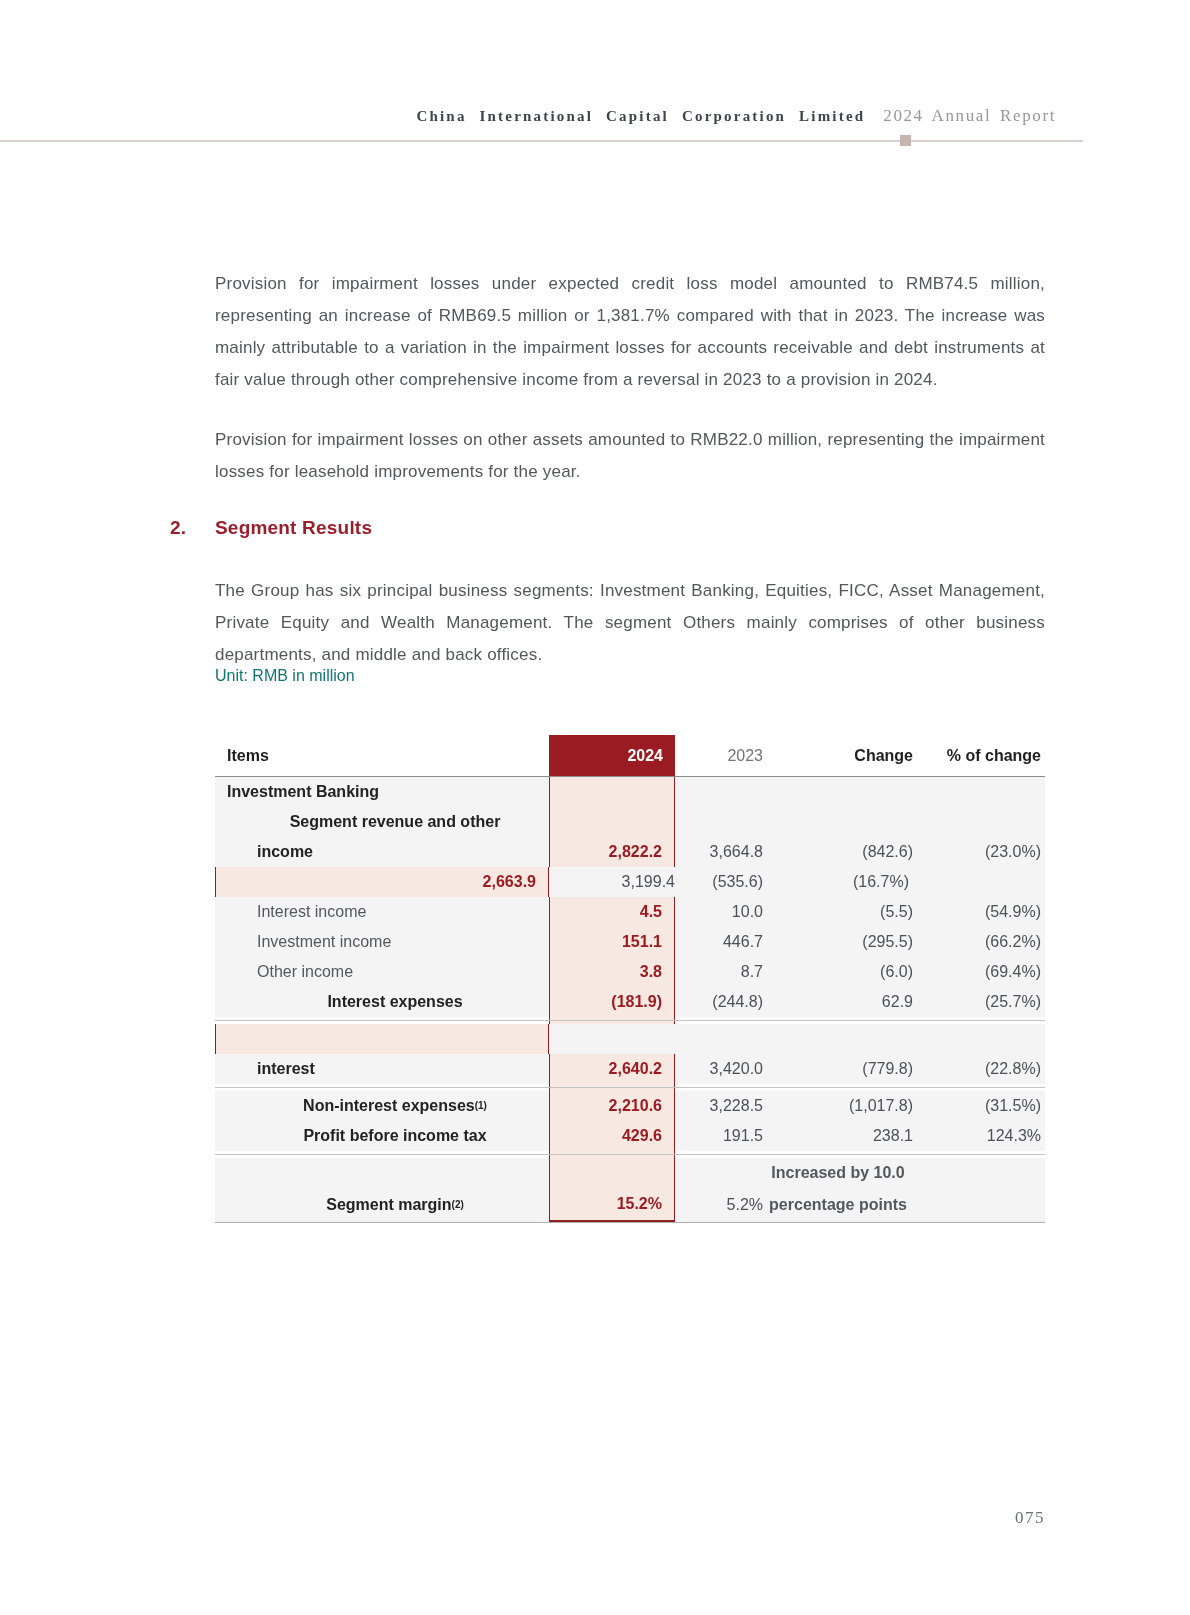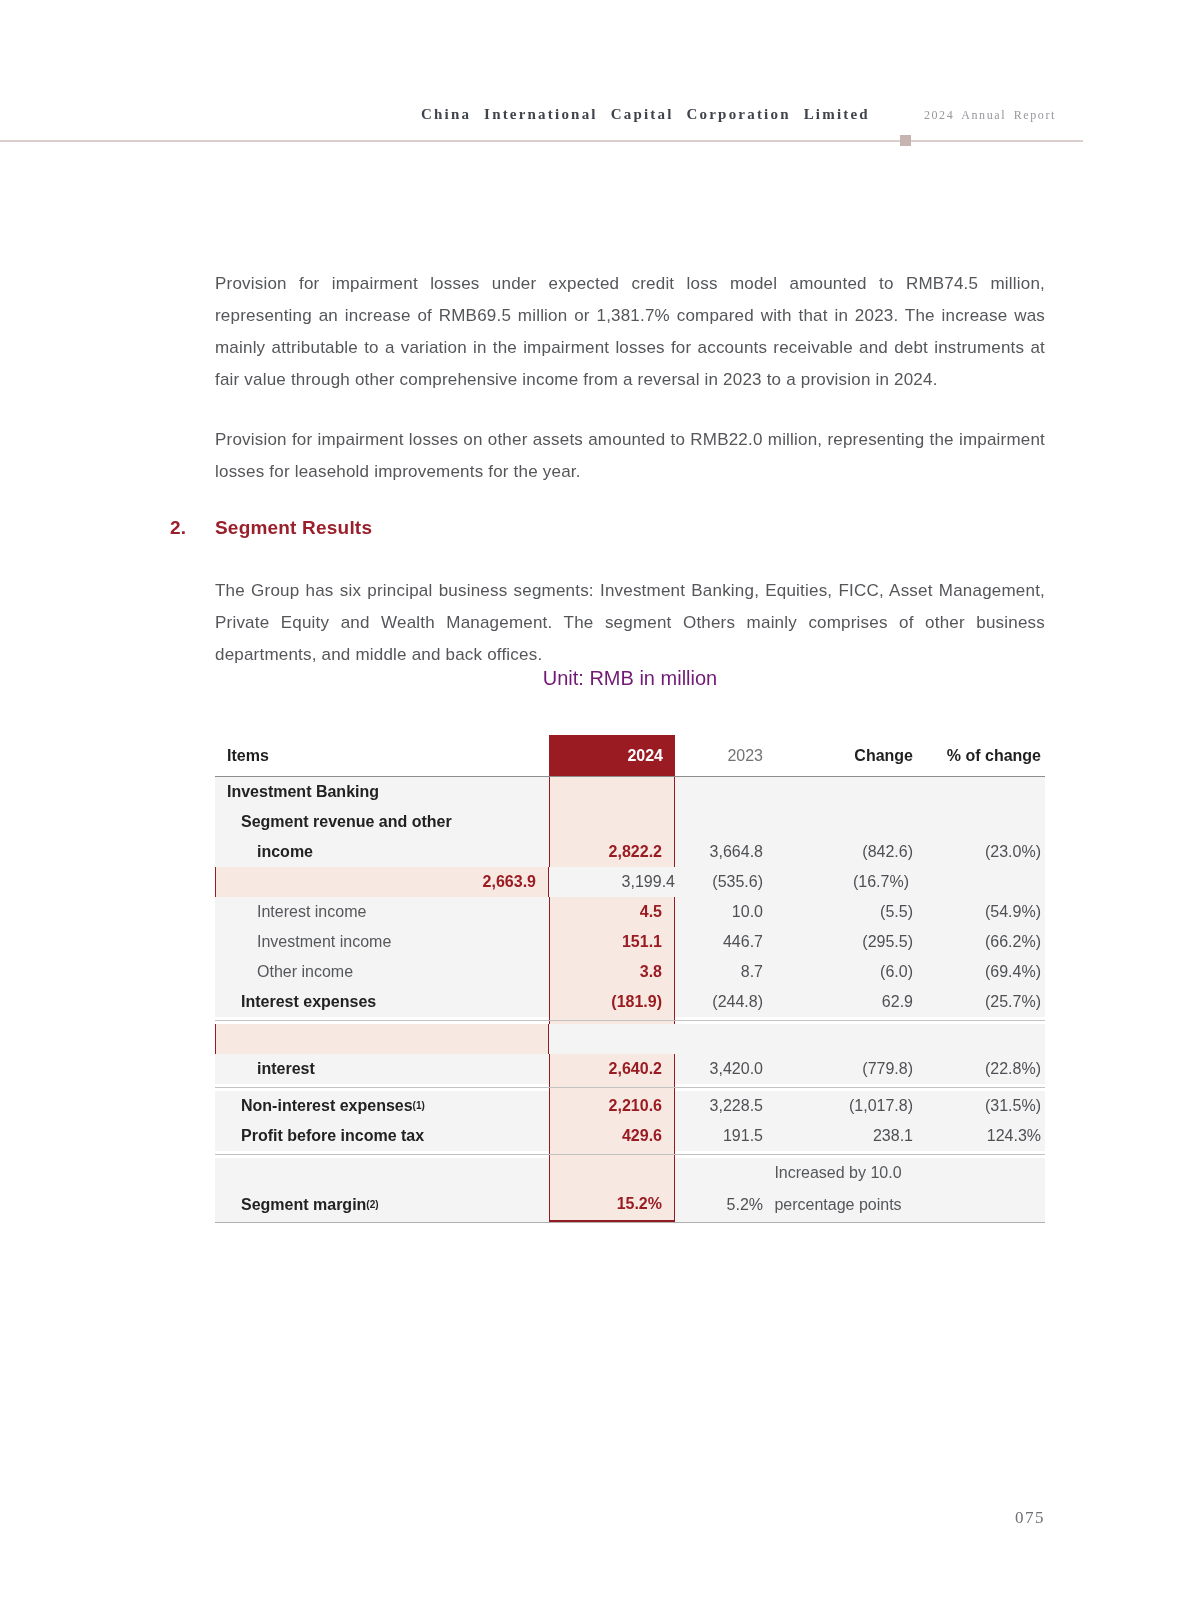--- a/index.html
+++ b/index.html
@@ -11,21 +11,21 @@
   }
   .page { position:absolute; inset:0; overflow:hidden; }
 
   
   .doc-header {
     position:absolute; top:106px; right:134px;
     display:flex; align-items:baseline; gap:18px;
     font-family:"Liberation Serif", serif; white-space:nowrap;
   }
   .company { font-weight:bold; font-size:15px; letter-spacing:2.2px; word-spacing:7px; color:#3f434b; }
-  .report  { font-size:12px; letter-spacing:1.6px; word-spacing:3px; color:#97979c;margin-left:36px; }
+  .report  { font-size:17px; letter-spacing:1.6px; word-spacing:3px; color:#97979c; }
   .rule { position:absolute; top:140px; left:0; width:1083px; height:2px; background:#dacfcc; }
   .rule-square { position:absolute; left:900px; top:-5px; width:11px; height:11px; background:#c6b4b0; }
 
   
   .para {
     position:absolute; left:215px; width:830px; margin:0;
     font-size:17px; line-height:32px; color:#54565a;
     text-align:justify; letter-spacing:0.2px;
   }
   .para-1 { top:268px; }
@@ -33,21 +33,21 @@
   .para-3 { top:575px; }
 
   .section-heading {
     position:absolute; top:517px; left:170px; display:flex;
     font-size:19px; font-weight:bold; color:var(--heading,#9a1f2b); letter-spacing:0.2px;
   }
   .sec-num { width:45px; }
 
   .unit-note {
     position:absolute; top:667px; left:215px; width:830px;
-    text-align:center; font-size:20px; color:#701a75;
+    text-align:left; font-size:16px; color:#0f766e;
   }
 
   
   .segment-table {
     position:absolute; top:735px; left:215px; width:830px;
     --cols:334px 126px 88px 150px 132px;
     font-size:16px;
   }
   .t-header { display:grid; grid-template-columns:var(--cols); height:42px; border-bottom:1px solid #8d8d8d; }
   .t-header .cell { display:flex; align-items:center; }
@@ -56,32 +56,32 @@
   .h-2023  { color:#737373; justify-content:flex-end; }
   .h-change,.h-pct { font-weight:bold; color:#1f1f1f; justify-content:flex-end; }
   .h-pct { padding-right:4px; }
 
   .t-body { border-bottom:1px solid #b0b0b0; }
   .trow { display:grid; grid-template-columns:var(--cols); min-height:30px; background:var(--bodybg,#f4f4f4); }
   .trow.tall { min-height:34px; }
   .cell { display:flex; align-items:center; }
   .c-items { color:#55575b; }
   .c-items.b { font-weight:bold; color:#222222; }
-  .ind0 { padding-left:12px; } .ind1 { padding-left:26px; } .ind2 { padding-left:42px; }
+  .ind0 { padding-left:12px; } .ind1 { padding-left:26px;justify-content:center; } .ind2 { padding-left:42px; }
   .c-2024 {
     background:var(--pink,#f7e8e2);
     border-left:1px solid var(--pinkborder,#8f1d22);
     border-right:1px solid var(--pinkborder,#8f1d22);
     justify-content:flex-end; padding-right:12px;
     font-weight:bold; color:var(--accent,#9a1c22);
   }
   .c-2024.lastpink { border-bottom:2px solid var(--pinkborder,#8f1d22); }
   .c-2023, .c-change, .c-pct { justify-content:flex-end; color:#4e5054; }
   .c-pct { padding-right:4px; }
-  .c-change.cnote { justify-content:center; font-weight:normal; color:#55575b; }
+  .c-change.cnote { justify-content:center; font-weight:bold; color:#55575b; }
 
   .tdivider { display:grid; grid-template-columns:334px 126px 1fr; height:7px; background:#ffffff; position:relative; }
   .tdivider .dp {
     background:var(--pink,#f7e8e2);
     border-left:1px solid var(--pinkborder,#8f1d22);
     border-right:1px solid var(--pinkborder,#8f1d22);
   }
   .tdivider::after { content:''; position:absolute; left:0; right:0; top:3px; height:1px; background:#c2c2c2; }
 
   sup { font-size:10px; line-height:0; }

